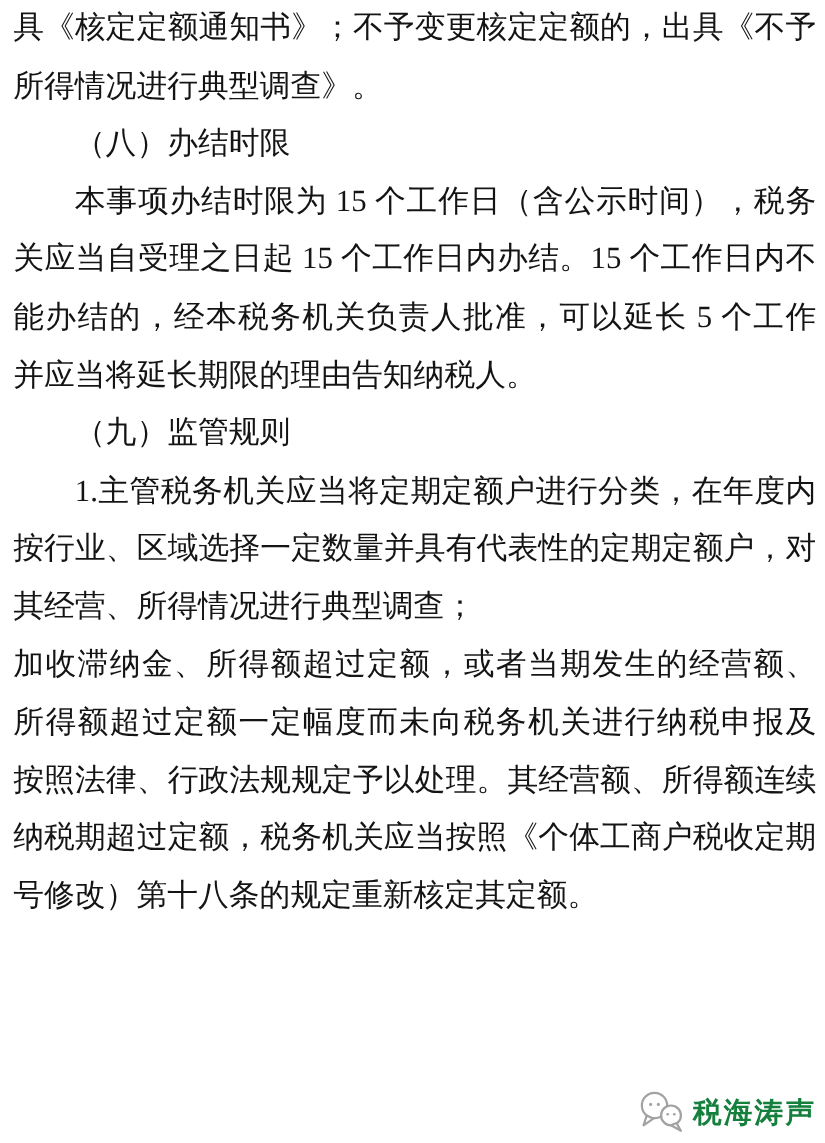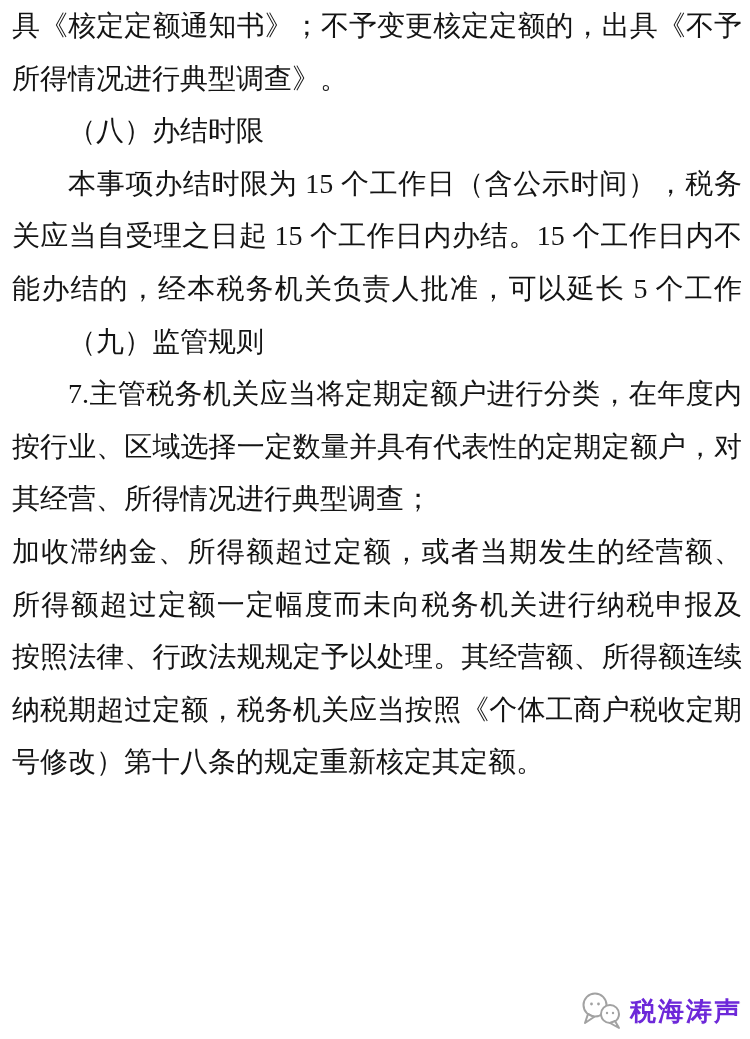--- a/index.html
+++ b/index.html
@@ -35,39 +35,40 @@
     bottom: 8px;
     display: flex;
     align-items: center;
     gap: 5px;
     user-select: none;
   }
   .watermark .wm-text {
     font-size: 26px;
     font-weight: bold;
     letter-spacing: 2px;
-    color: #6d28d9;
+    color: #15803d;
     text-shadow: 2px 2px 0 #ffffff, 1px 1px 0 #e8e8e8;
     font-family: "Liberation Sans", "DejaVu Sans", sans-serif;
   }
 </style>
 </head>
 <body>
 
 <div class="page">
 
   <div class="doc">
       <div class="line just">具《核定定额通知书》；不予变更核定定额的，出具《不予</div>
       <div class="line">所得情况进行典型调查》。</div>
       <div class="line ind">（八）办结时限</div>
       <div class="line just ind">本事项办结时限为 15 个工作日（含公示时间），税务机</div>
       <div class="line just">关应当自受理之日起 15 个工作日内办结。15 个工作日内不</div>
       <div class="line just">能办结的，经本税务机关负责人批准，可以延长 5 个工作日，</div>
+      <div class="line">并应当将延长期限的理由告知纳税人。</div>
       <div class="line ind">（九）监管规则</div>
-      <div class="line just ind">7.主管税务机关应当将定期定额户进行分类，在年度内</div>
+      <div class="line just ind">1.主管税务机关应当将定期定额户进行分类，在年度内</div>
       <div class="line just">按行业、区域选择一定数量并具有代表性的定期定额户，对</div>
       <div class="line">其经营、所得情况进行典型调查；</div>
       <div class="line just">加收滞纳金、所得额超过定额，或者当期发生的经营额、</div>
       <div class="line just">所得额超过定额一定幅度而未向税务机关进行纳税申报及</div>
       <div class="line just">按照法律、行政法规规定予以处理。其经营额、所得额连续</div>
       <div class="line just">纳税期超过定额，税务机关应当按照《个体工商户税收定期</div>
       <div class="line">号修改）第十八条的规定重新核定其定额。</div>
     </div>
 
   <div class="watermark">

